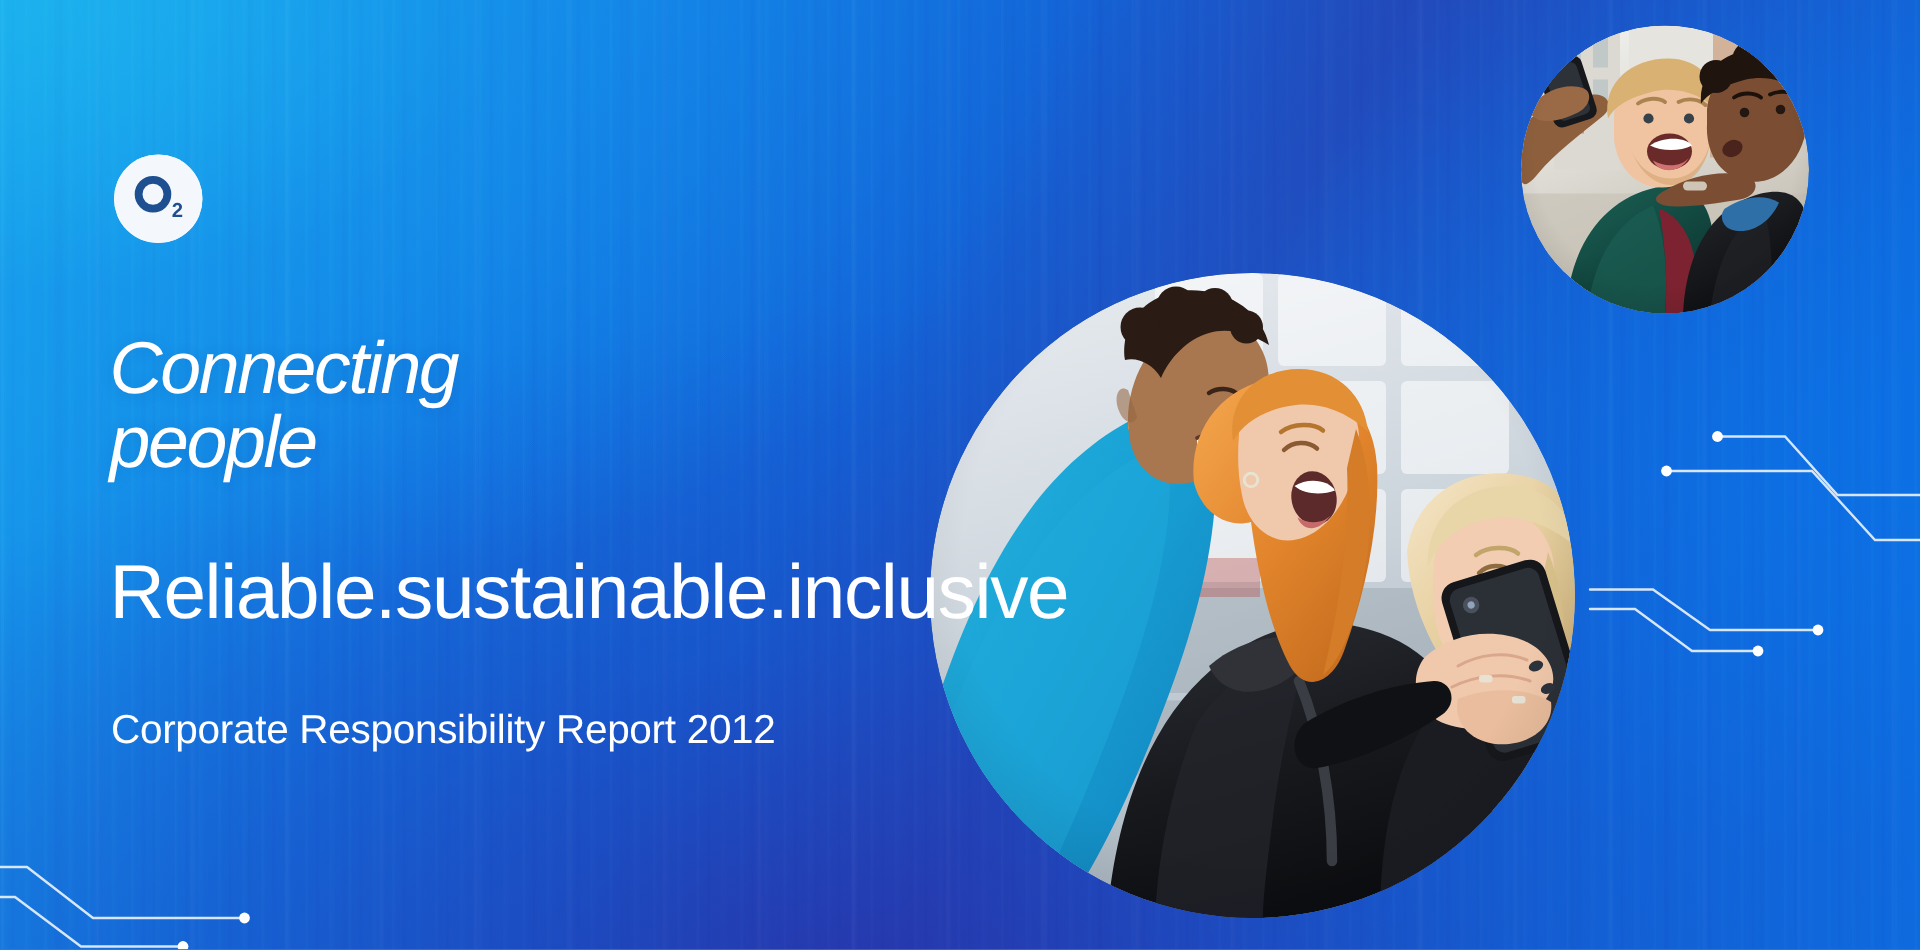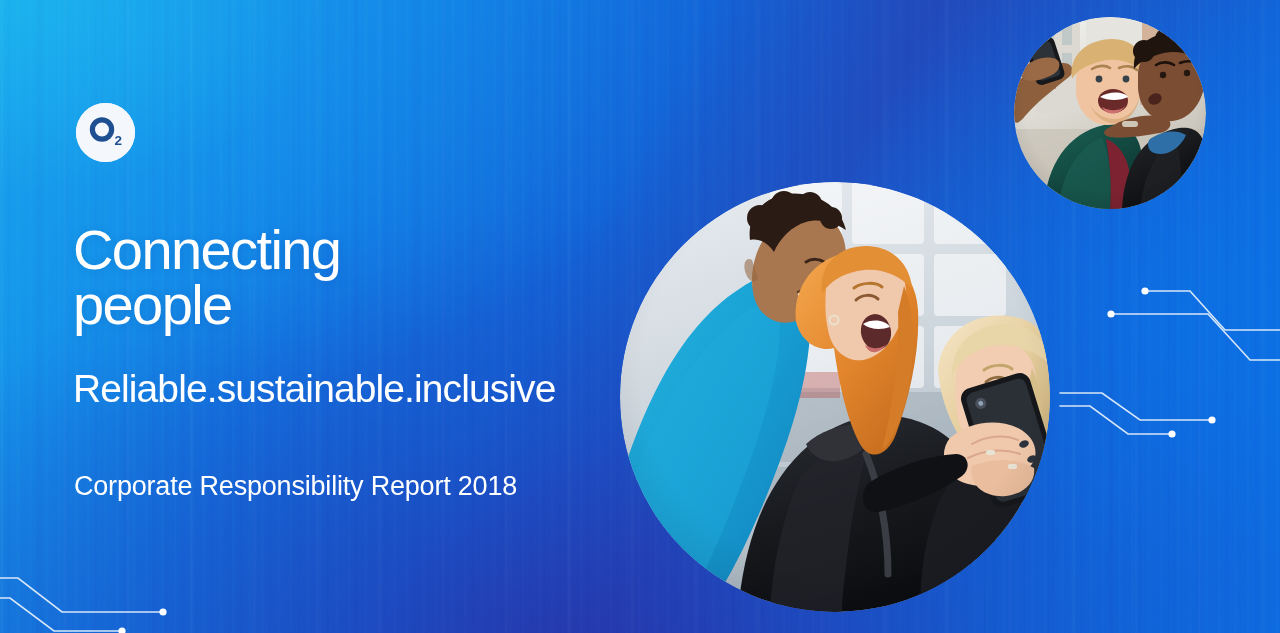--- a/index.html
+++ b/index.html
@@ -94,32 +94,33 @@
     letter-spacing:-0.6px;
     line-height:1;
     white-space:nowrap;
   }
 
   
   .headline {
     position:absolute;
     left:73px; top:222px;
     color:#ffffff;
-    font-size:56px;
+    font-size:49px;
     font-weight:300;
     line-height:0.99;
     letter-spacing:-1.6px;
     white-space:pre-line;
     text-shadow:0 1px 10px rgba(0,30,110,0.13);
+    font-style:italic;
   }
   .tagline {
     position:absolute;
     left:73px; top:369px;
     color:#ffffff;
-    font-size:39px;
+    font-size:51px;
     font-weight:300;
     letter-spacing:-0.9px;
     line-height:1;
     white-space:nowrap;
   }
   .report-line {
     position:absolute;
     left:74px; top:473px;
     color:#ffffff;
     font-size:27px;
@@ -458,15 +459,15 @@
         <text x="38.5" y="41.5" font-family="Liberation Sans, sans-serif" font-size="13.5" font-weight="bold" fill="#1d4f91">2</text>
       </svg>
     </div>
   </div>
 
   <div class="headline">Connecting
 people</div>
 
   <div class="tagline">Reliable.sustainable.inclusive</div>
 
-  <div class="report-line">Corporate Responsibility Report 2018</div>
+  <div class="report-line">Corporate Responsibility Report 2012</div>
 
 </div>
 
 </body></html>

